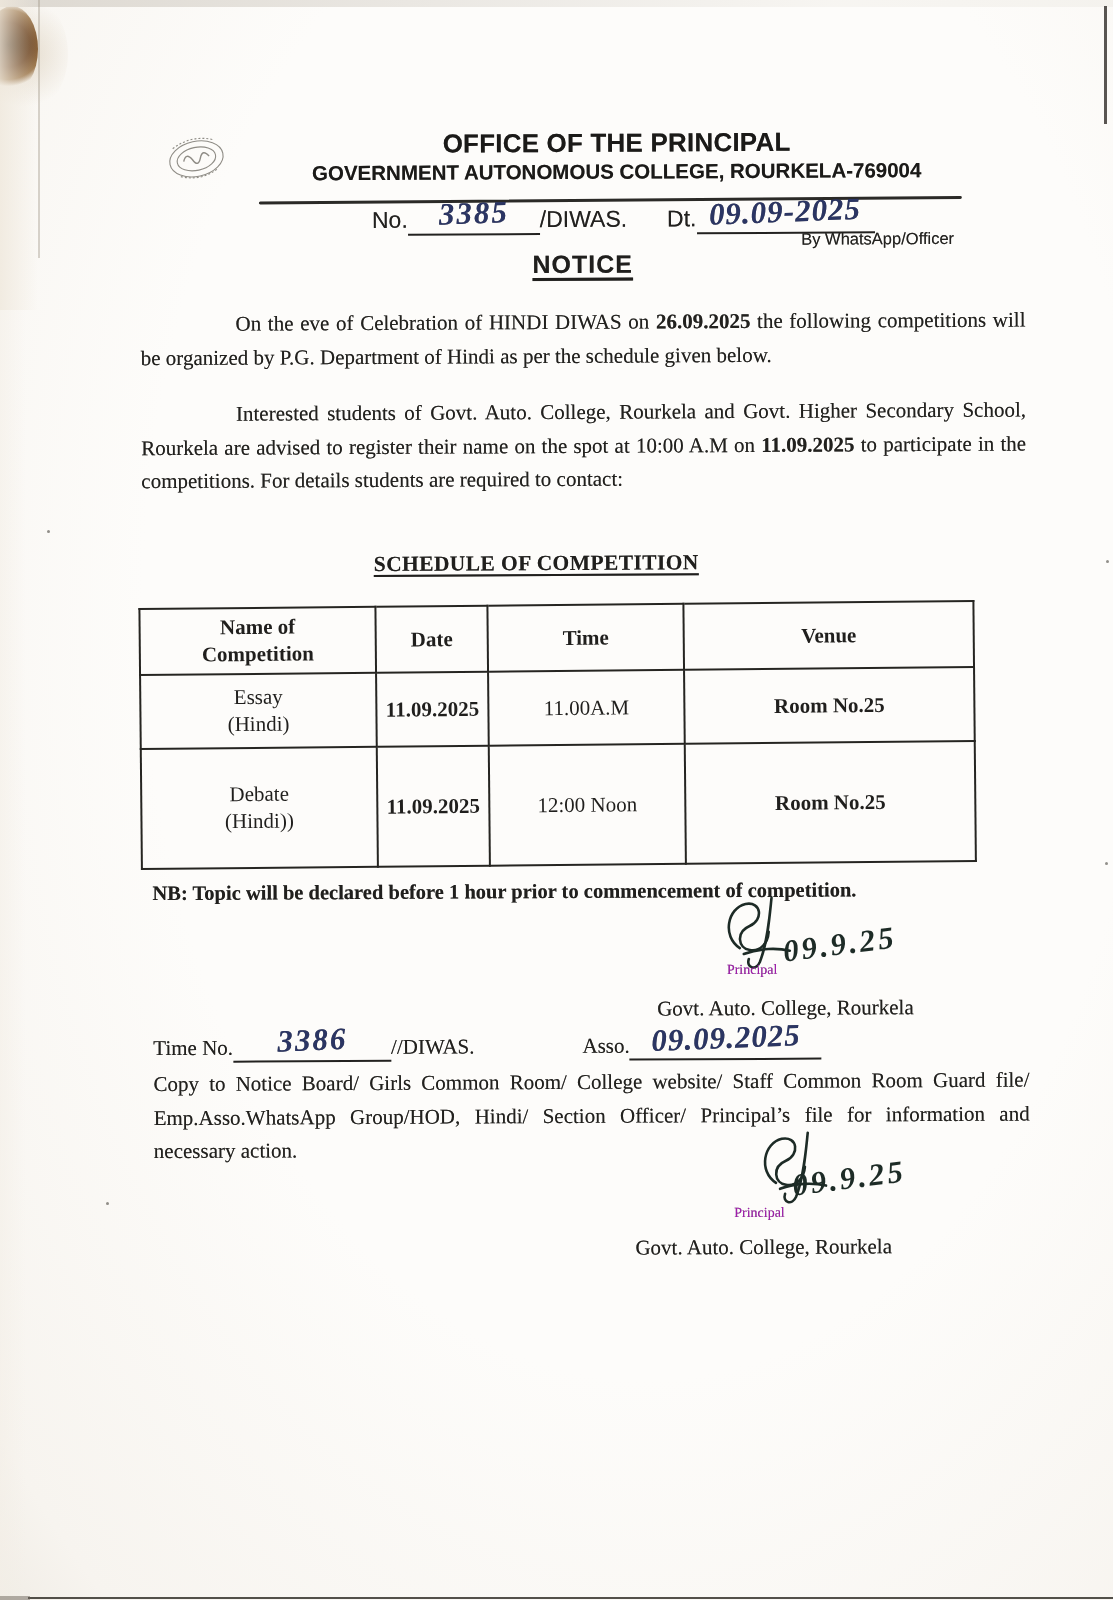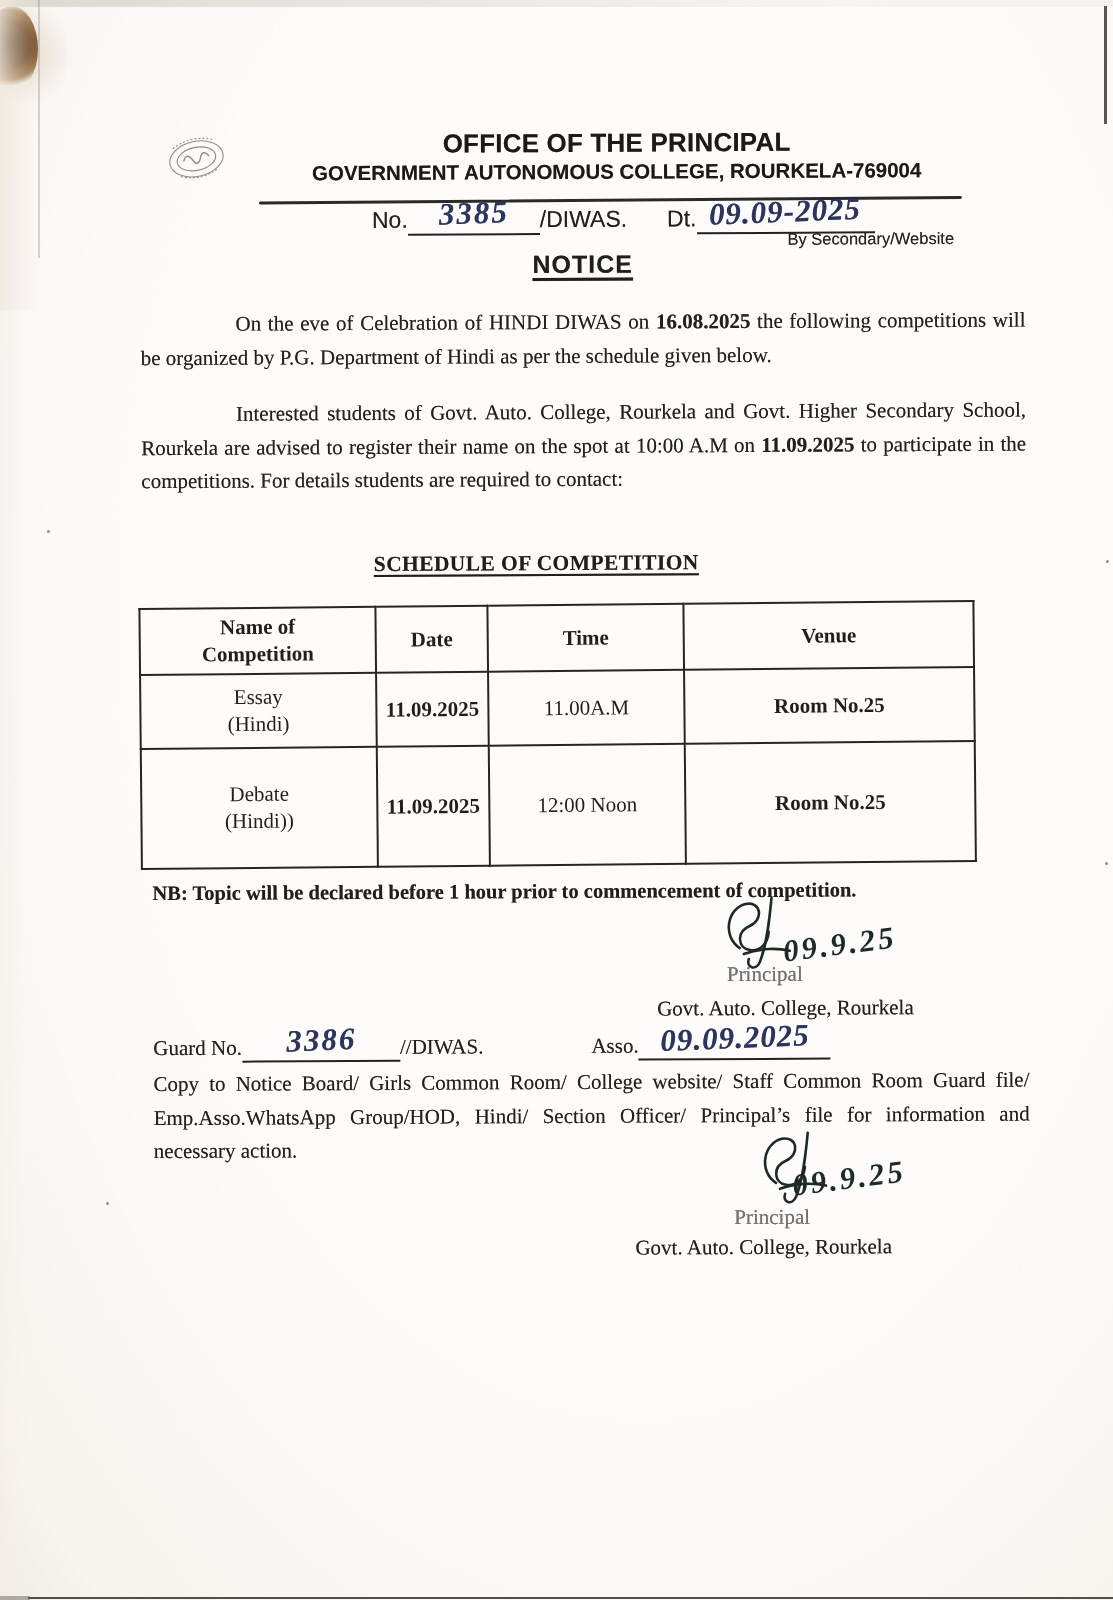--- a/index.html
+++ b/index.html
@@ -37,21 +37,21 @@
   .hrow td{height:60px;font-weight:600;}
   .r1 td{height:68px;} .r2 td{height:114px;}
   .cell-date{font-weight:700;font-size:20px;}
   .cell-venue{font-weight:700;}
   .two-line span{display:block;line-height:27px;}
   
   .nb{left:152px;top:880px;width:810px;font-weight:700;font-size:20.5px;}
   
   .sig-svg{pointer-events:none;}
   .hand-date{font-family:cursive;font-style:italic;font-weight:700;font-size:31px;color:#1d2b26;letter-spacing:3px;transform:rotate(-7deg);white-space:nowrap;}
-  .sig-title{font-size:21px;color:#737373;}
+  .sig-title{font-size:14px;color:#a21caf;}
   .sig-org{font-size:21px;color:#22211e;}
   
   .memoline{left:152px;top:1034px;font-size:21px;white-space:nowrap;color:#22211e;}
   .copy{left:152px;top:1066px;width:876px;}
   
   .top-strip{left:0;top:0;width:100%;height:7px;background:linear-gradient(to right,#d8d3cb,#eae7e2 45%,#f6f4f0 75%,#f3f1ec);opacity:.85;}
   .left-band{left:0;top:0;width:38px;height:310px;background:linear-gradient(to right,#efe8dc,rgba(247,244,238,0));opacity:.8;}
   .left-band2{left:0;top:310px;width:26px;height:1290px;background:linear-gradient(to right,#f3eee6,rgba(247,244,238,0));opacity:.55;}
   .crease{left:38px;top:0;width:1.5px;height:258px;background:rgba(160,150,134,.4);}
   .blob{left:-14px;top:6px;width:52px;height:86px;border-radius:50%;
@@ -92,25 +92,25 @@
         <path d="M15 45 q19 9 38 0" stroke-dasharray="2 2"></path>
       </g>
     </svg>
   </div>
 
   <div class="abs hdr-title txt">OFFICE OF THE PRINCIPAL</div>
   <div class="abs hdr-sub txt">GOVERNMENT AUTONOMOUS COLLEGE, ROURKELA-769004</div>
   <div class="abs rule"></div>
 
   <div class="abs refline txt"><span>No.</span><span class="blank" style="width:132px;"><span class="hand hand-big">3385</span></span><span>/DIWAS.</span><span style="display:inline-block;width:40px;"></span><span>Dt.</span><span class="blank" style="width:178px;"><span class="hand hand-big" style="letter-spacing:1px;">09.09-2025</span></span></div>
-  <div class="abs delivery txt">By Secondary/Website</div>
+  <div class="abs delivery txt">By WhatsApp/Officer</div>
 
   <div class="abs notice-title txt">NOTICE</div>
 
-  <p class="abs para p1 txt" style="margin:0;"><span>On the eve of Celebration of HINDI DIWAS on </span><span class="bold">16.08.2025</span><span> the following competitions will be organized by P.G. Department of Hindi as per the schedule given below.</span></p>
+  <p class="abs para p1 txt" style="margin:0;"><span>On the eve of Celebration of HINDI DIWAS on </span><span class="bold">26.09.2025</span><span> the following competitions will be organized by P.G. Department of Hindi as per the schedule given below.</span></p>
 
   <p class="abs para p2 txt" style="margin:0;"><span>Interested students of Govt. Auto. College, Rourkela and Govt. Higher Secondary School, Rourkela are advised to register their name on the spot at 10:00 A.M on </span><span class="bold">11.09.2025</span><span> to participate in the competitions. For details students are required to contact:</span></p>
 
   <div class="abs sched-title txt">SCHEDULE OF COMPETITION</div>
 
   <table class="sched">
     <tbody>
         <tr class="hrow">
       <td class="c1 two-line">
             <span>Name of</span>
@@ -149,21 +149,21 @@
         <path d="M34 56 C16 44 22 16 40 12 C56 9 58 28 44 34 C30 40 32 56 44 58 C54 60 62 52 63 40"></path>
         <path d="M66 6 C64 24 62 50 54 70 C50 79 40 76 43 67"></path>
         <path d="M38 62 C54 56 72 56 84 59"></path>
       </g>
     </svg>
   </div>
   <div class="abs hand-date" style="left:782px;top:928px;">09.9.25</div>
   <div class="abs sig-title txt" style="left:726px;top:963px;">Principal</div>
   <div class="abs sig-org txt" style="left:656px;top:997px;">Govt. Auto. College, Rourkela</div>
 
-  <div class="abs memoline txt"><span>Guard No.</span><span class="blank" style="width:158px;"><span class="hand hand-big">3386</span></span><span>//DIWAS.</span><span style="display:inline-block;width:108px;"></span><span>Asso.</span><span class="blank" style="width:192px;"><span class="hand hand-big" style="letter-spacing:1px;">09.09.2025</span></span></div>
+  <div class="abs memoline txt"><span>Time No.</span><span class="blank" style="width:158px;"><span class="hand hand-big">3386</span></span><span>//DIWAS.</span><span style="display:inline-block;width:108px;"></span><span>Asso.</span><span class="blank" style="width:192px;"><span class="hand hand-big" style="letter-spacing:1px;">09.09.2025</span></span></div>
 
   <p class="abs para copy txt" style="margin:0;">Copy to Notice Board/ Girls Common Room/ College website/ Staff Common Room Guard file/ Emp.Asso.WhatsApp Group/HOD, Hindi/ Section Officer/ Principal’s file for information and necessary action.</p>
 
   <div class="abs sig-svg" style="left:740px;top:1128px;">
     <svg width="120" height="85" viewBox="0 0 120 85">
       <g fill="none" stroke="#1d2b26" stroke-width="2.6" stroke-linecap="round">
         <path d="M34 56 C16 44 22 16 40 12 C56 9 58 28 44 34 C30 40 32 56 44 58 C54 60 62 52 63 40"></path>
         <path d="M66 6 C64 24 62 50 54 70 C50 79 40 76 43 67"></path>
         <path d="M38 62 C54 56 72 56 84 59"></path>
       </g>

